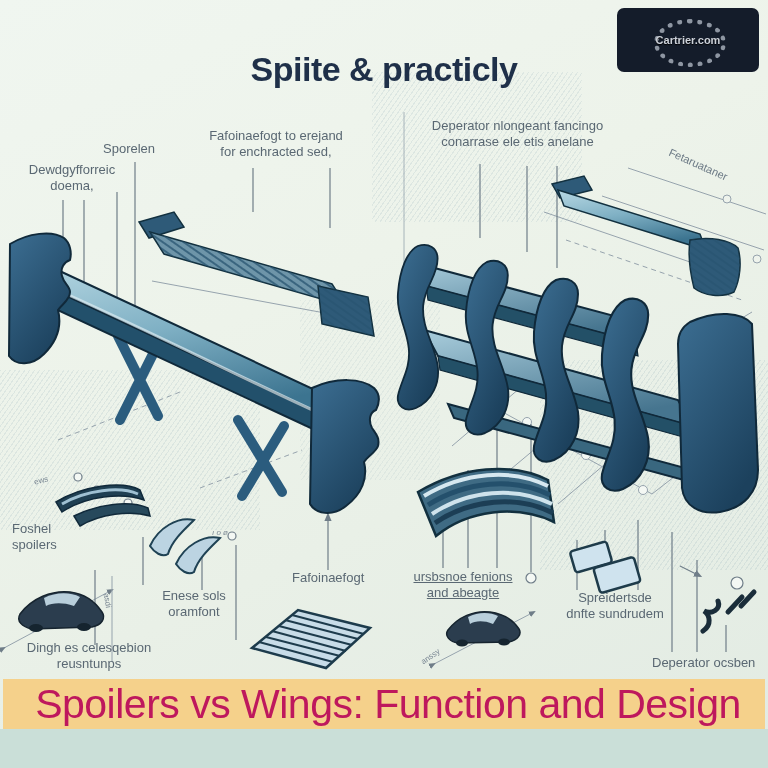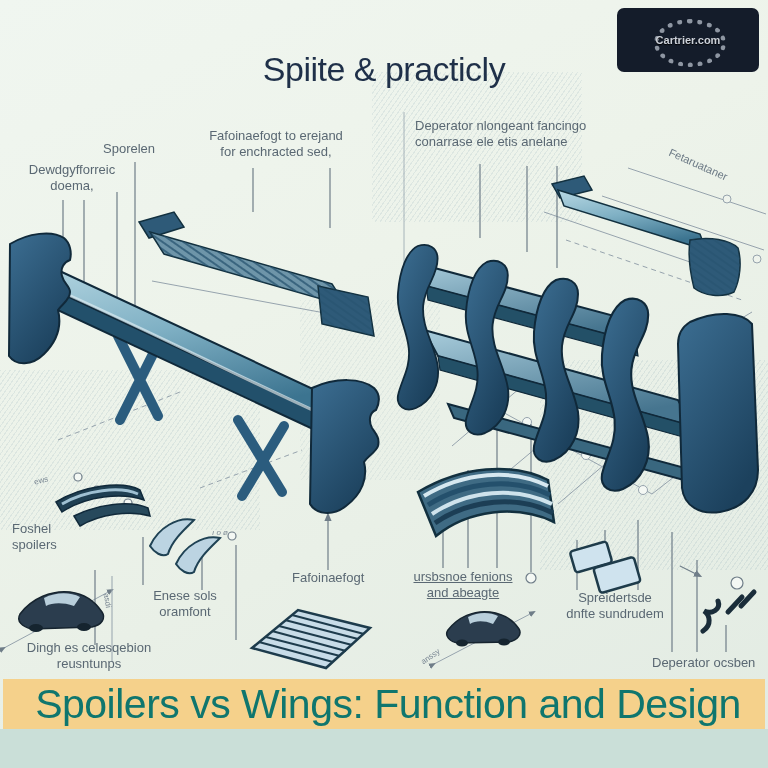--- a/index.html
+++ b/index.html
@@ -6,50 +6,50 @@
   #canvas{position:relative;width:768px;height:768px;overflow:hidden;
     background:linear-gradient(155deg,#f0f6f0 0%,#edf3ea 38%,#e9f0e7 62%,#e2ebe3 100%);
     font-family:"Liberation Sans",sans-serif;}
   .hatch{position:absolute;pointer-events:none;
     background:repeating-linear-gradient(125deg,rgba(96,136,158,0.12) 0 1px,transparent 1px 4px);}
   .hatch.h1{left:372px;top:72px;width:210px;height:150px;}
   .hatch.h2{left:0px;top:370px;width:260px;height:160px;}
   .hatch.h3{left:540px;top:360px;width:228px;height:210px;}
   .hatch.h4{left:300px;top:300px;width:140px;height:180px;opacity:.7;}
   .title{position:absolute;left:0;top:50px;width:768px;text-align:center;
-    font-size:34px;font-weight:400;letter-spacing:-0.5px;color:#1f3049;}
+    font-size:34px;font-weight:700;letter-spacing:-0.5px;color:#1f3049;}
   .logo{position:absolute;left:617px;top:8px;width:142px;height:64px;background:#141c2a;
     border-radius:7px;display:flex;align-items:center;justify-content:center;}
   .gear{position:relative;width:96px;height:54px;}
   .gear-ring{position:absolute;left:14px;top:6px;width:62px;height:38px;
     border:5px dotted #8e96a2;border-radius:50%;}
   .logo-text{position:absolute;inset:0;display:flex;align-items:center;justify-content:center;
     font-size:11px;font-weight:700;color:#ccd1d9;text-shadow:0 1px 1px #000;}
   .lbl{position:absolute;font-size:13px;line-height:1.2;color:#5a6873;white-space:pre-line;}
   .lbl-sporelen{left:103px;top:141px;}
   .lbl-dewdgy{left:14px;top:162px;width:116px;text-align:center;}
   .lbl-fafo{left:198px;top:128px;width:156px;text-align:center;}
-  .lbl-deperator{left:415px;top:118px;width:205px;text-align:left;}
+  .lbl-deperator{left:415px;top:118px;width:205px;text-align:center;}
   .lbl-fetamuser{left:672px;top:146px;font-size:11px;color:#6a7884;
     transform:rotate(24deg);transform-origin:left top;}
   .lbl-foshel{left:12px;top:521px;}
-  .lbl-enese{left:143px;top:588px;width:84px;text-align:center;}
+  .lbl-enese{left:152px;top:588px;width:84px;text-align:center;}
   .lbl-inpdg{left:292px;top:570px;}
   .lbl-dingh{left:16px;top:640px;width:146px;text-align:center;}
   .lbl-ursb{left:408px;top:569px;width:110px;text-align:center;text-decoration:underline;}
   .lbl-spreider{left:558px;top:590px;width:114px;text-align:center;}
   .lbl-sheater{left:652px;top:655px;}
   .micro{position:absolute;font-size:8px;color:#7b8894;}
   .micro-ews{left:34px;top:476px;transform:rotate(-14deg);}
   .micro-asdi{left:100px;top:596px;transform:rotate(80deg);}
   .micro-anssy{left:420px;top:652px;transform:rotate(-35deg);}
   .micro-io{left:212px;top:528px;font-style:italic;}
   .banner{position:absolute;left:3px;top:679px;width:762px;height:50px;background:#f5d18b;
     display:flex;align-items:center;justify-content:center;}
-  .banner span{font-size:41px;font-weight:500;letter-spacing:-0.5px;color:#0f766e;margin-left:8px;}
+  .banner span{font-size:41px;font-weight:500;letter-spacing:-0.5px;color:#be185d;margin-left:8px;}
   .bottom-strip{position:absolute;left:0;top:729px;width:768px;height:39px;background:#cadfd8;}
   svg.art{position:absolute;left:0;top:0;}
 </style>
 </head>
 <body>
 
 <div id="canvas">
 
   <div class="hatch h1"></div>
   <div class="hatch h2"></div>

